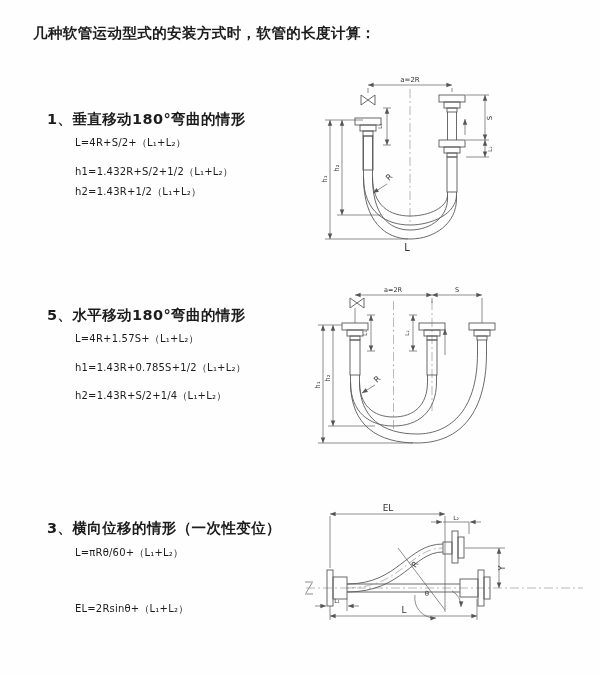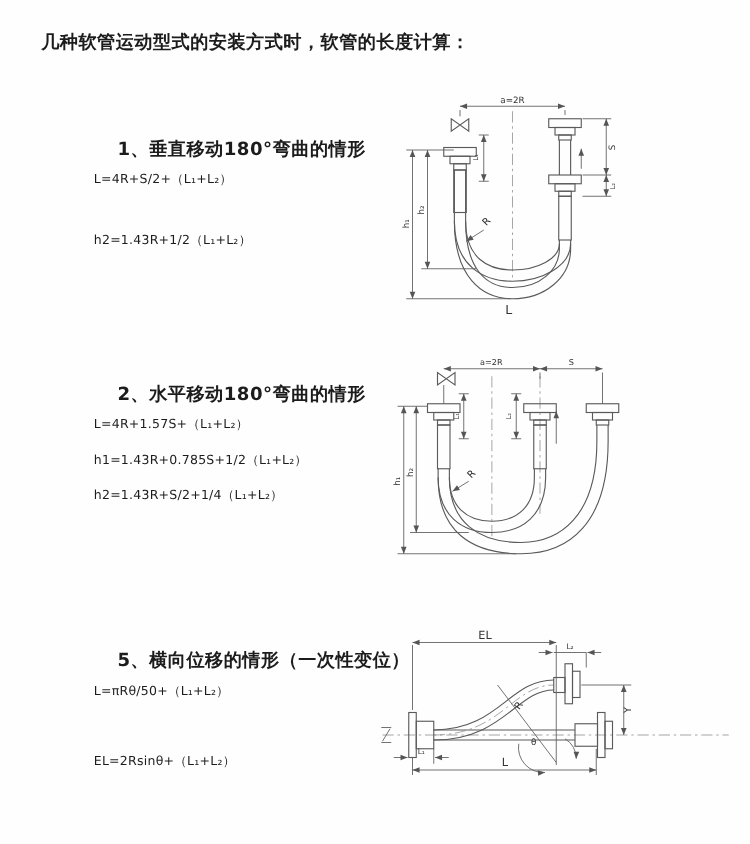--- a/index.html
+++ b/index.html
@@ -1,44 +1,45 @@
 <!DOCTYPE html>
 <html><head>
 <meta charset="utf-8">
 <style>
   html,body{margin:0;padding:0;background:#ffffff;}
   .page{position:relative;width:600px;height:675px;background:#fefefe;overflow:hidden;
         font-family:"DejaVu Sans","Liberation Sans",sans-serif;color:#1c1c1c;padding-left:40px;}
   .title{position:absolute;left:33px;top:24px;font-size:14.5px;font-weight:600;letter-spacing:.4px;}
-  .heading{position:absolute;left:47px;font-size:14.5px;font-weight:600;letter-spacing:.4px;margin-left:47px;}
+  .heading{position:absolute;left:47px;font-size:14.5px;font-weight:600;letter-spacing:.4px;}
   .formula{position:absolute;left:75px;font-size:10px;font-weight:400;letter-spacing:.2px;}
   svg{position:absolute;overflow:visible;}
   svg text{fill:#333;font-family:"DejaVu Sans","Liberation Sans",sans-serif;}
   .ln{stroke:#5a5a5a;stroke-width:.9;fill:none;}
   .dim{stroke:#5f5f5f;stroke-width:.7;fill:none;}
   .cl{stroke:#8a8a8a;stroke-width:.6;fill:none;stroke-dasharray:9 3 2 3;}
 </style>
 </head>
 <body>
 
 <div class="page">
 
   <div class="title">几种软管运动型式的安装方式时，软管的长度计算：</div>
 
   <div class="heading" style="top:110px">1、垂直移动180°弯曲的情形</div>
   <div class="formula" style="top:136px">L=4R+S/2+（L₁+L₂）</div>
+  <div class="formula" style="top:165px">h1=1.432R+S/2+1/2（L₁+L₂）</div>
   <div class="formula" style="top:185px">h2=1.43R+1/2（L₁+L₂）</div>
 
-  <div class="heading" style="top:306px">2、水平移动180°弯曲的情形</div>
+  <div class="heading" style="top:306px">5、水平移动180°弯曲的情形</div>
   <div class="formula" style="top:332px">L=4R+1.57S+（L₁+L₂）</div>
   <div class="formula" style="top:361px">h1=1.43R+0.785S+1/2（L₁+L₂）</div>
   <div class="formula" style="top:389px">h2=1.43R+S/2+1/4（L₁+L₂）</div>
 
-  <div class="heading" style="top:519px">5、横向位移的情形（一次性变位）</div>
-  <div class="formula" style="top:546px">L=πRθ/50+（L₁+L₂）</div>
+  <div class="heading" style="top:519px">3、横向位移的情形（一次性变位）</div>
+  <div class="formula" style="top:546px">L=πRθ/60+（L₁+L₂）</div>
   <div class="formula" style="top:602px">EL=2Rsinθ+（L₁+L₂）</div>
 
   <svg style="left:303px;top:73px" width="287" height="185" viewBox="0 0 287 185">
     <defs>
       <marker id="m1" viewBox="0 0 8 8" refX="7.5" refY="4" markerWidth="7.5" markerHeight="6" markerUnits="userSpaceOnUse" orient="auto-start-reverse">
         <path d="M0,1 L7.5,4 L0,7 Z" fill="#555"></path>
       </marker>
       <pattern id="b1" patternUnits="userSpaceOnUse" width="3.5" height="3.5">
         <path d="M0,3.5 L3.5,0 M0,0 L3.5,3.5" stroke="#777" stroke-width="0.5" fill="none"></path>
       </pattern>

